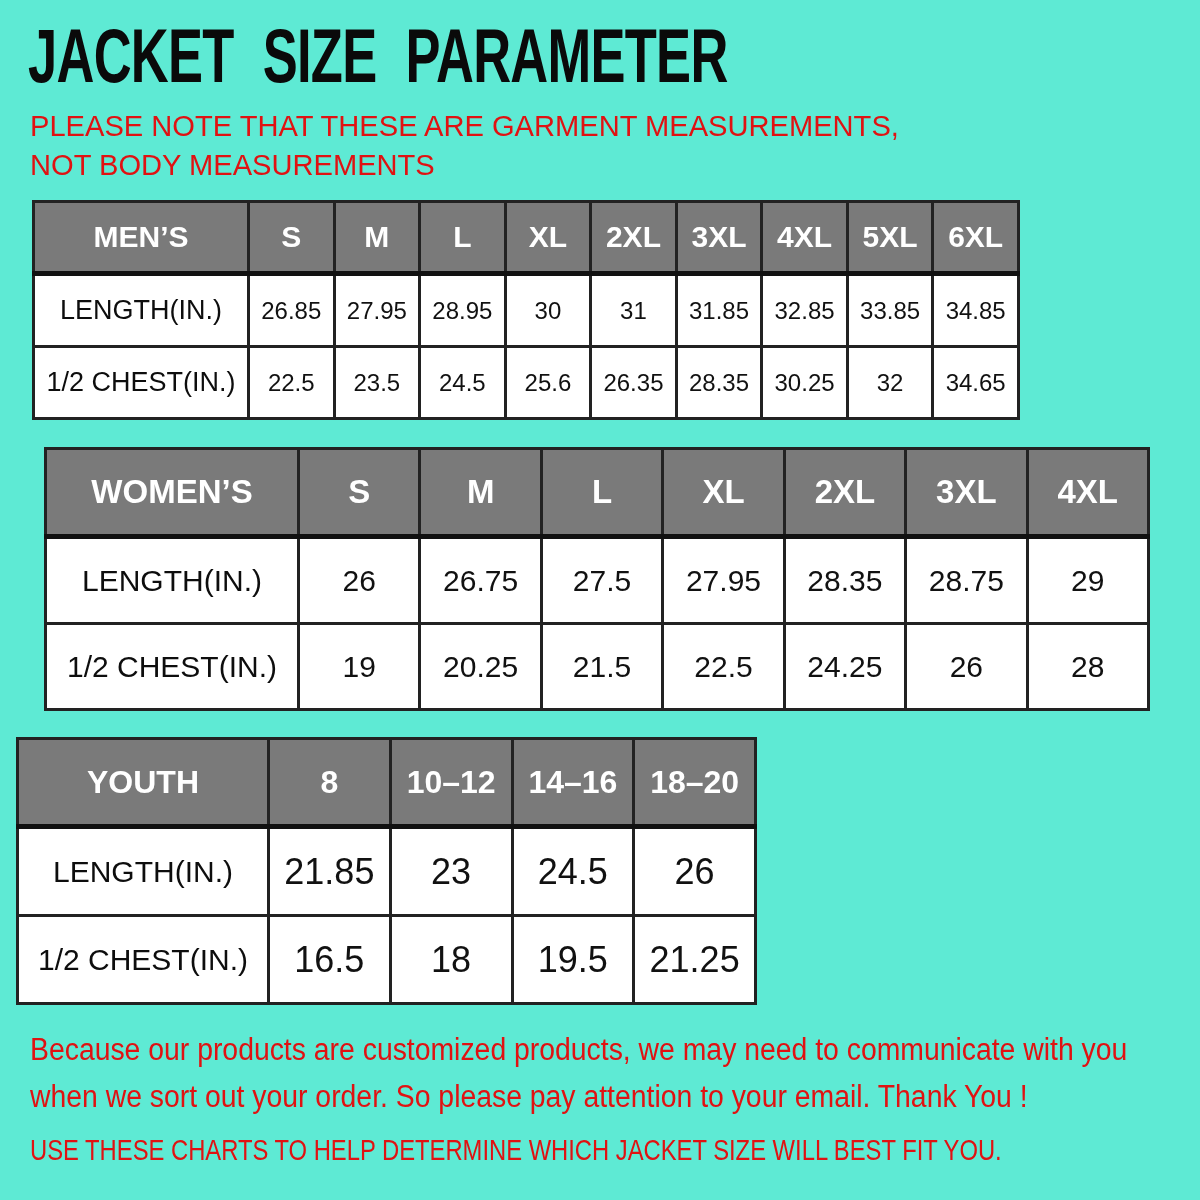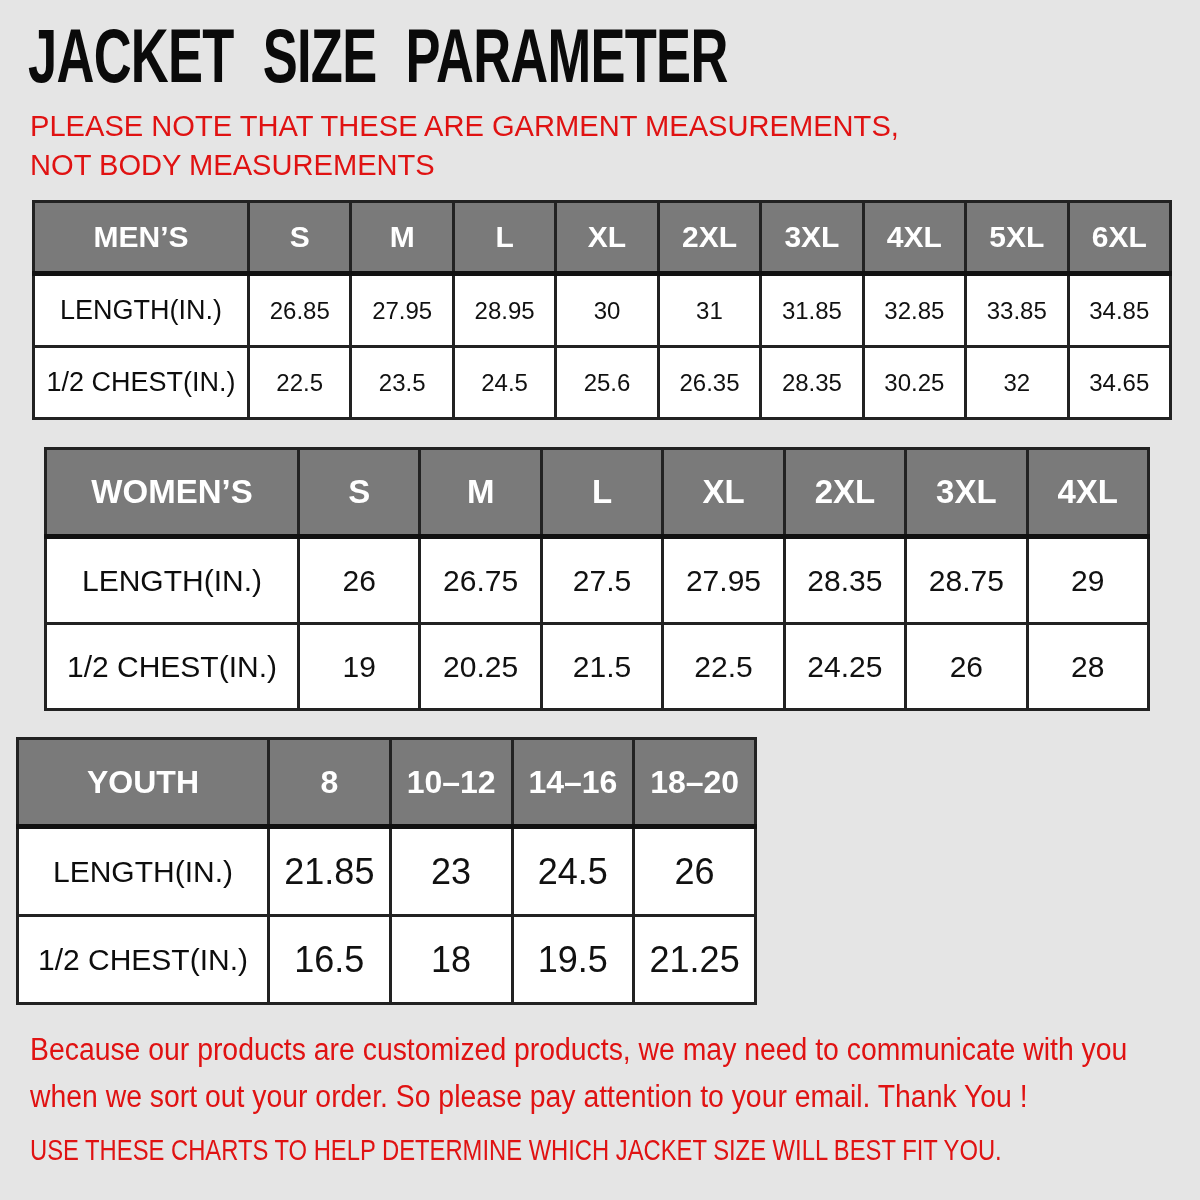--- a/index.html
+++ b/index.html
@@ -5,21 +5,21 @@
   html, body {
     margin: 0;
     padding: 0;
     background: #ffffff;
     font-family: "Liberation Sans", sans-serif;
   }
   #stage {
     position: relative;
     width: 1200px;
     height: 1200px;
-    background: #e5e5e5;
+    background: #5eead4;
     overflow: hidden;
   }
 
   
   .page-title {
     position: absolute;
     left: 28px;
     top: 18px;
     font-size: 76px;
     line-height: 76px;
@@ -71,21 +71,21 @@
     background: #ffffff;
     color: #0d0d0d;
     font-weight: 400;
   }
   .size-table tbody td {
     color: #111111;
     font-weight: 400;
   }
 
   
-  .table-mens { left: 32px; top: 200px; width: 1140px; }
+  .table-mens { left: 32px; top: 200px; width: 988px; }
   .table-mens col.first { width: 215px; }
   .table-mens thead th { height: 68px; font-size: 30px; }
   .table-mens tbody th { height: 69px; font-size: 27px; }
   .table-mens tbody td { font-size: 24px; }
 
   
   .table-womens { left: 44px; top: 447px; width: 1106px; }
   .table-womens col.first { width: 253px; }
   .table-womens thead th { height: 84px; font-size: 33px; }
   .table-womens tbody th { height: 83px; font-size: 30px; }

